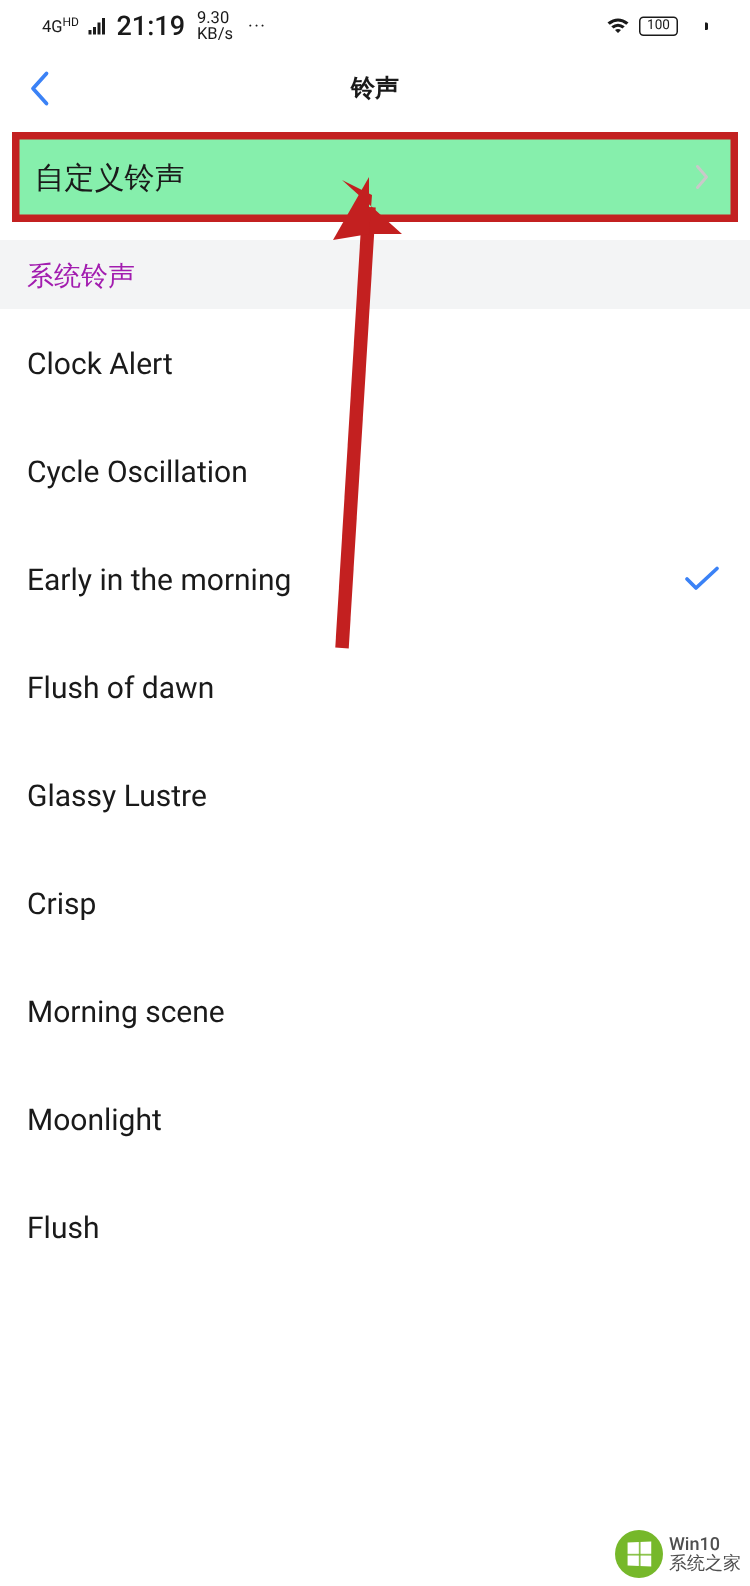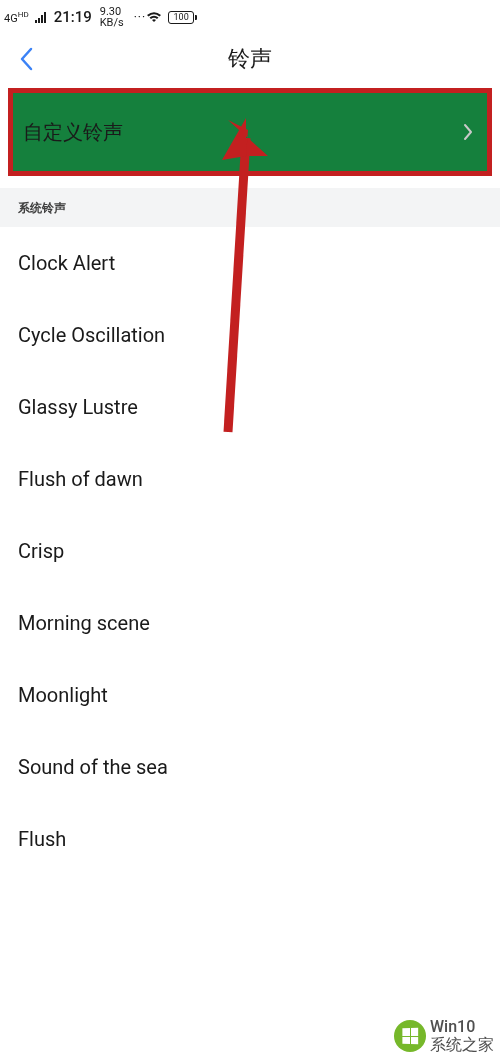--- a/index.html
+++ b/index.html
@@ -11,23 +11,23 @@
     body {
       width: 500px;
       height: 1057px;
       background: #ffffff;
       position: relative;
       overflow: hidden;
     }
     .status-bar {
       height: 34px;
       display: flex;
-      justify-content: flex-start;
-      align-items: center;
-      padding: 0 4px;
+      justify-content: space-between;
+      align-items: center;
+      padding: 0 28px;
       font-size: 13px;
       color: #1a1a1a;
     }
     .status-left {
       display: flex;
       align-items: center;
       gap: 6px;
     }
     .status-right {
       display: flex;
@@ -50,42 +50,42 @@
     }
     .signal-bars span {
       width: 2px;
       background: #1a1a1a;
     }
     .signal-bars span:nth-child(1){ height: 3px; }
     .signal-bars span:nth-child(2){ height: 5px; }
     .signal-bars span:nth-child(3){ height: 8px; }
     .signal-bars span:nth-child(4){ height: 11px; }
     .time {
-      font-size: 15px;
+      font-size: 18px;
       font-weight: 500;
       margin-left: 2px;
     }
     .speed {
       font-size: 11px;
       line-height: 1;
       margin-left: 2px;
     }
     .dots {
       font-size: 12px;
       letter-spacing: 1px;
       margin-left: 4px;
     }
     .wifi-icon {
       width: 16px;
       height: 12px;
     }
     .battery-wrap {
       display: flex;
       align-items: center;
-      gap: 1px;
+      gap: 18px;
     }
     .battery {
       border: 1px solid #1a1a1a;
       border-radius: 3px;
       width: 26px;
       height: 13px;
       display: flex;
       align-items: center;
       justify-content: center;
       font-size: 9px;
@@ -109,47 +109,46 @@
       height: 28px;
       display: flex;
       align-items: center;
       justify-content: center;
       color: #3b82f6;
     }
     .header-title {
       position: absolute;
       left: 50%;
       transform: translateX(-50%);
-      font-size: 22px;
-      font-weight: 400;
+      font-size: 16px;
+      font-weight: 700;
       color: #1a1a1a;
     }
     .custom-ringtone-row {
-      height: 88px;
+      height: 60px;
       margin: 4px 8px 12px 8px;
       border: 5px solid #c32020;
       display: flex;
       align-items: center;
       justify-content: space-between;
       padding: 0 14px 0 10px;
-      background: #15803d;
+      background: #86efac;
     }
     .custom-ringtone-label {
       font-size: 20px;
       color: #1a1a1a;
     }
     .chevron-right {
       color: #c9c9c9;
     }
     .section-header {
       background: #f3f4f5;
       padding: 12px 18px 10px 18px;
-      font-size: 12px;
-      color: #404040;
-      font-weight: bold;
+      font-size: 18px;
+      color: #a21caf;
     }
     .ringtone-list {
       list-style: none;
     }
     .ringtone-item {
       height: 72px;
       display: flex;
       align-items: center;
       justify-content: space-between;
       padding: 0 20px 0 18px;
@@ -198,21 +197,21 @@
       gap: 1px;
       transform: perspective(40px) rotateY(-10deg);
     }
     .wm-windows div {
       background: #fff;
     }
     .wm-text {
       display: flex;
       flex-direction: column;
       line-height: 1.1;
-      font-size: 16px;
+      font-size: 12px;
       color: #4f4f4f;
       font-weight: 500;
     }
   </style>
 </head>
 <body>
 
 <div class="status-bar">
   <div class="status-left">
     <span class="network-indicator">
@@ -263,36 +262,39 @@
 <div class="section-header">系统铃声</div>
 
 <ul class="ringtone-list">
   <li class="ringtone-item">
     <span>Clock Alert</span>
   </li>
   <li class="ringtone-item">
     <span>Cycle Oscillation</span>
   </li>
   <li class="ringtone-item">
+    <span>Early in the morning</span>
+    <svg class="checkmark" viewBox="0 0 24 18">
+      <polyline points="2,9 8,15 22,2" fill="none" stroke="#3b82f6" stroke-width="2.5" stroke-linecap="round" stroke-linejoin="round"></polyline>
+    </svg>
+  </li>
+  <li class="ringtone-item">
+    <span>Flush of dawn</span>
+  </li>
+  <li class="ringtone-item">
     <span>Glassy Lustre</span>
   </li>
   <li class="ringtone-item">
-    <span>Flush of dawn</span>
-  </li>
-  <li class="ringtone-item">
     <span>Crisp</span>
   </li>
   <li class="ringtone-item">
     <span>Morning scene</span>
   </li>
   <li class="ringtone-item">
     <span>Moonlight</span>
-  </li>
-  <li class="ringtone-item">
-    <span>Sound of the sea</span>
   </li>
   <li class="ringtone-item">
     <span>Flush</span>
   </li>
 </ul>
 
 <svg class="arrow-annotation" width="130" height="330">
   <defs>
     <marker id="arrowhead" markerWidth="8" markerHeight="8" refX="4" refY="4" orient="auto">
       <polygon points="0,0 8,4 0,8" fill="#c32020"></polygon>

